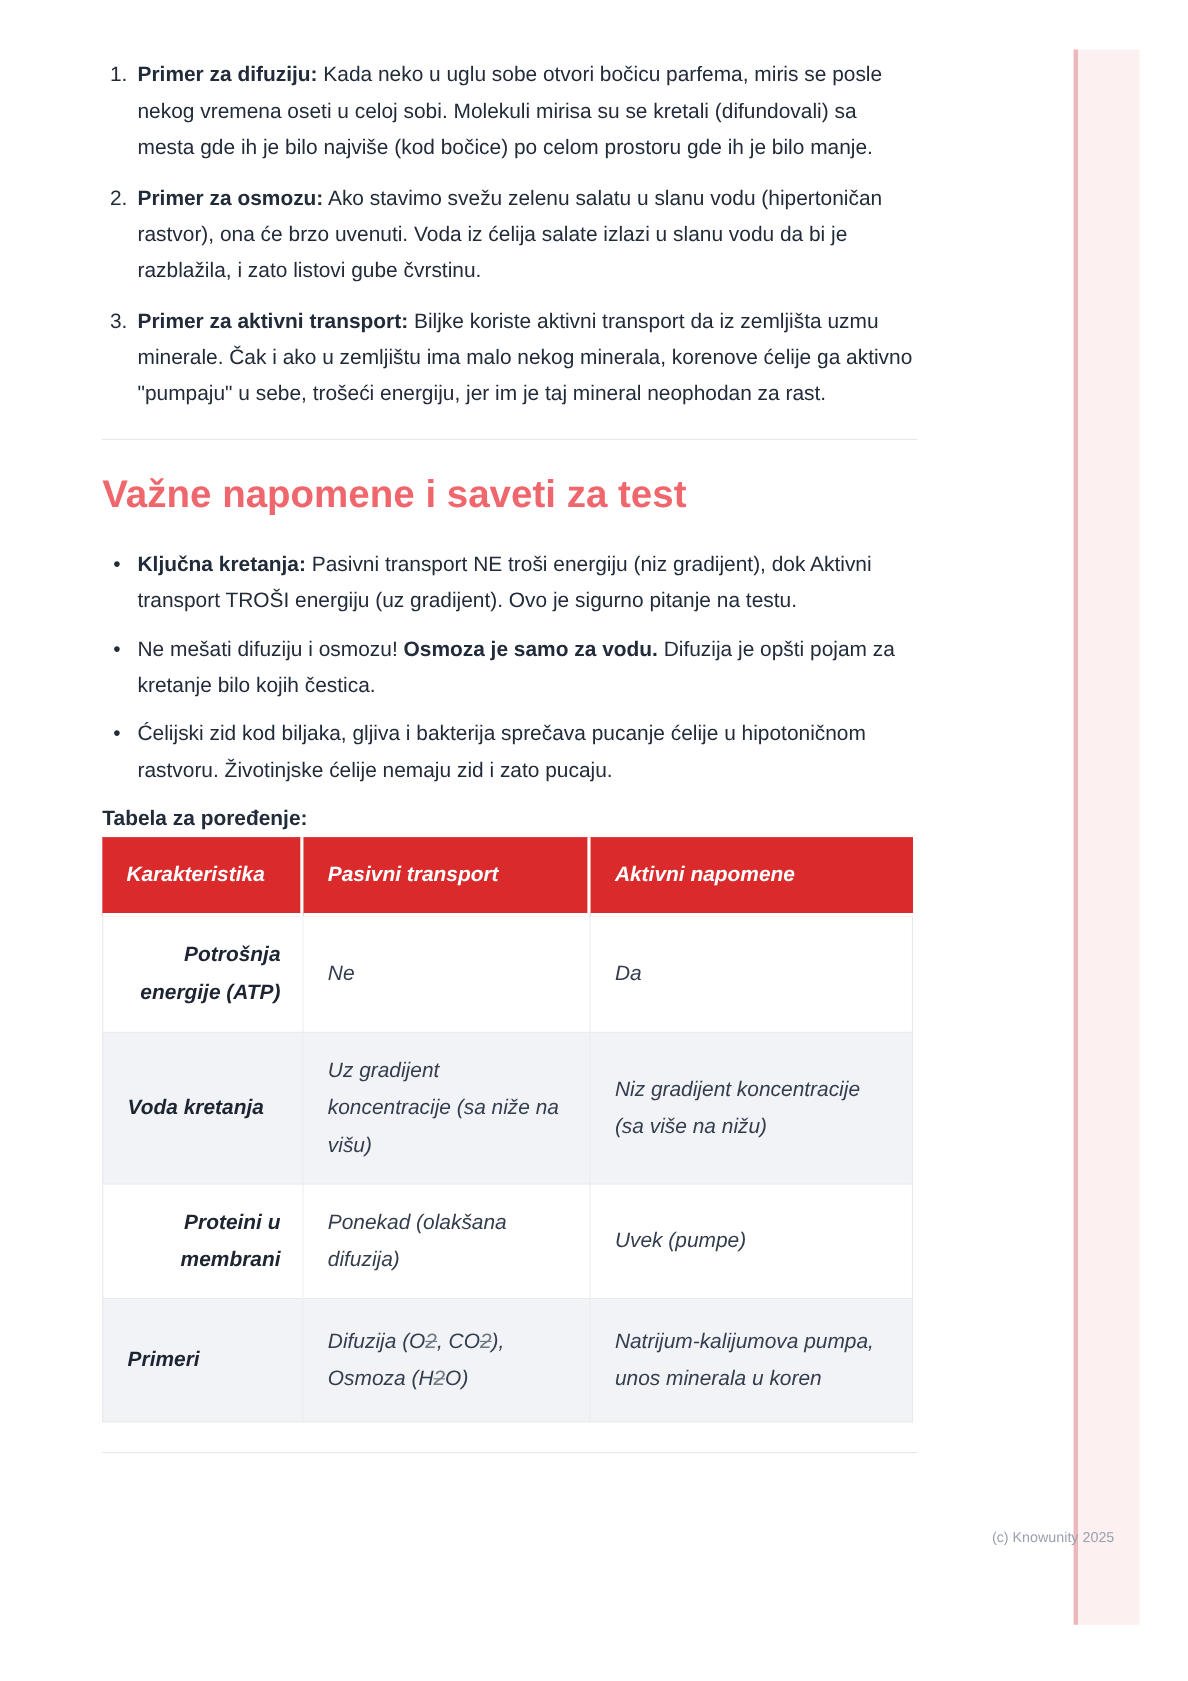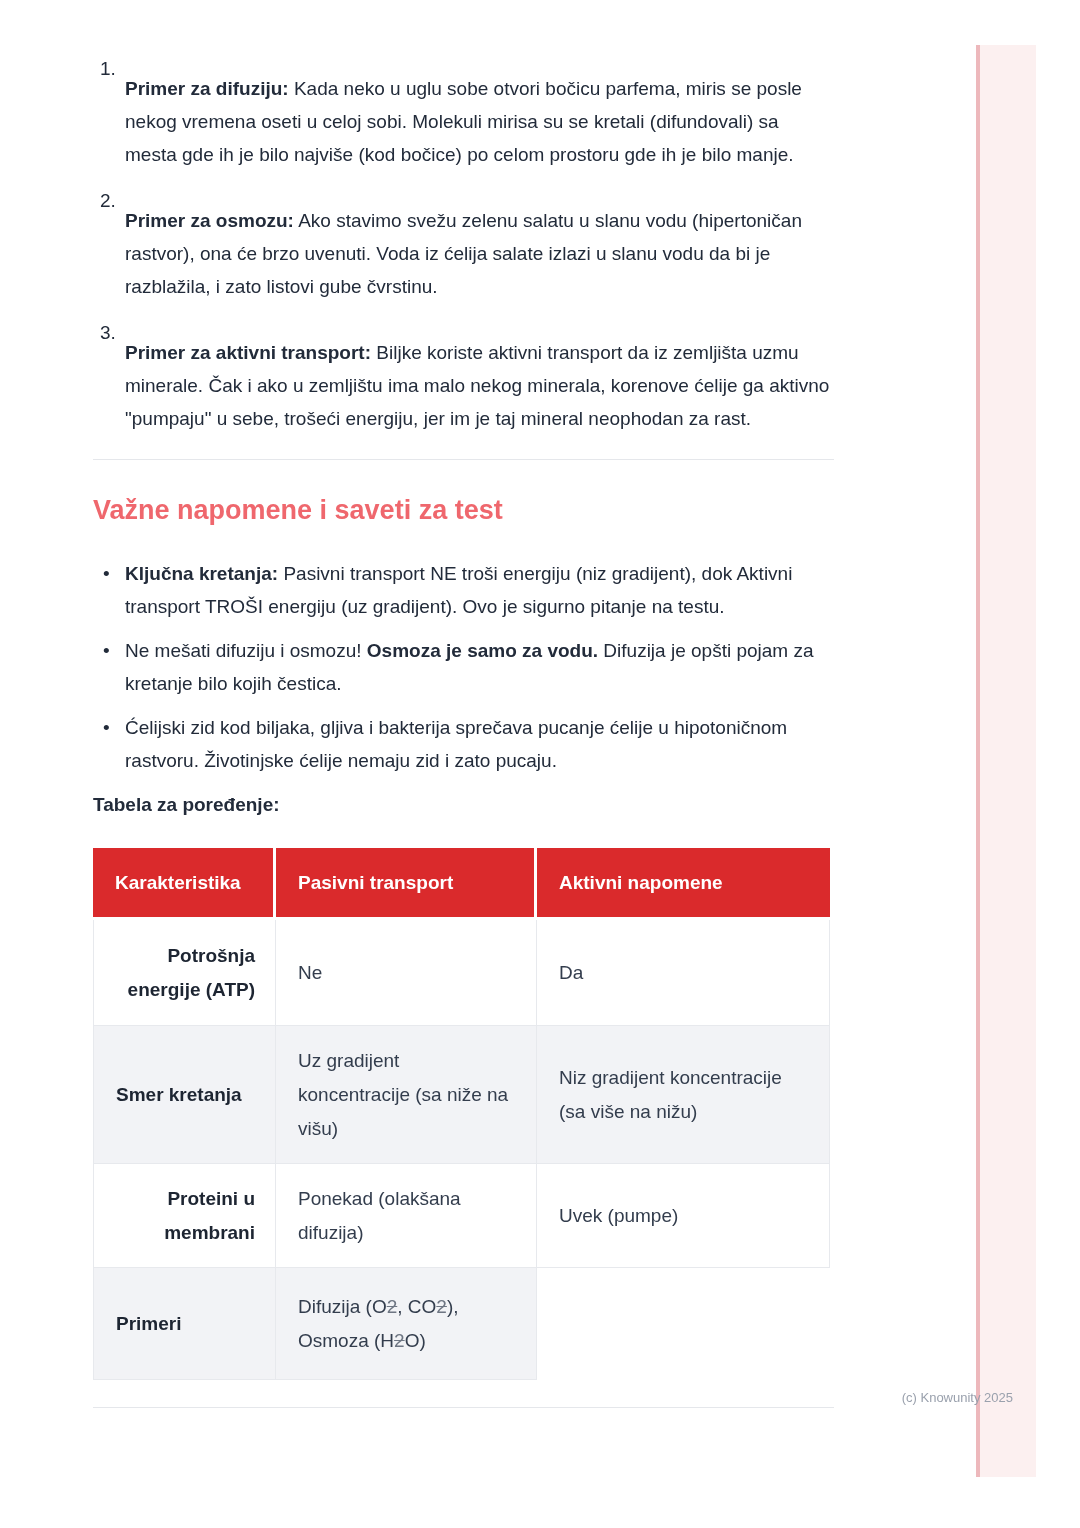--- a/index.html
+++ b/index.html
@@ -27,33 +27,33 @@
     display: flex;
     margin-left: 7px;
     margin-bottom: 13px;
     font-size: 19px;
     line-height: 33px;
   }
   .num-item .num {
     flex: 0 0 25px;
     width: 25px;
   }
-  .num-item .itext { flex: 1; margin-top: 20px; }
+  .num-item .itext { flex: 1; }
   .b { font-weight: bold; }
   
   .divider {
     height: 1px;
     background: #e5e7eb;
     margin-top: 24px;
   }
   .divider.bottom { margin-top: 27px; }
   
   .section-heading {
     margin-top: 32px;
-    font-size: 27px;
+    font-size: 35px;
     line-height: 36px;
     font-weight: bold;
     color: #ef676d;
   }
   
   .bullet-list { margin-top: 29px; }
   .bullet-item {
     display: flex;
     margin-left: 10px;
     margin-bottom: 11px;
@@ -67,25 +67,25 @@
   .bullet-item .btext { flex: 1; }
   
   .table-label {
     margin-top: 8px;
     font-size: 19px;
     line-height: 33px;
     font-weight: bold;
   }
   
   .cmp-table {
-    margin-top: 27px;
     display: grid;
     grid-template-columns: 183px 261px 293px;
     width: 737px;
     box-sizing: border-box;
+    font-style: italic;
   }
   .cmp-table * { box-sizing: border-box; }
   .th {
     background: #da2a2c;
     color: #ffffff;
     font-weight: bold;
     font-size: 19px;
     height: 72px;
     display: flex;
     align-items: center;
@@ -203,21 +203,21 @@
         <span>Potrošnja energije (ATP)</span>
       </div>
     <div class="td bg-white h1">
         <span>Ne</span>
       </div>
     <div class="td bg-white h1">
         <span>Da</span>
       </div>
 
     <div class="td first bg-gray h2">
-        <span>Smer kretanja</span>
+        <span>Voda kretanja</span>
       </div>
     <div class="td bg-gray h2">
         <span>Uz gradijent koncentracije (sa niže na višu)</span>
       </div>
     <div class="td bg-gray h2">
         <span>Niz gradijent koncentracije (sa više na nižu)</span>
       </div>
 
     <div class="td first bg-white h3">
         <span>Proteini u membrani</span>
@@ -228,19 +228,22 @@
     <div class="td bg-white h3">
         <span>Uvek (pumpe)</span>
       </div>
 
     <div class="td first bg-gray h4">
         <span>Primeri</span>
       </div>
     <div class="td bg-gray h4">
       <span><span>Difuzija (O</span><span class="strike">2</span><span>, CO</span><span class="strike">2</span><span>), Osmoza (H</span><span class="strike">2</span><span>O)</span></span>
     </div>
+    <div class="td bg-gray h4">
+        <span>Natrijum-kalijumova pumpa, unos minerala u koren</span>
+      </div>
   </div>
 
   <div class="divider bottom"></div>
 
 </div>
 
 <div class="footer-watermark">(c) Knowunity 2025</div>
 
 </body></html>

